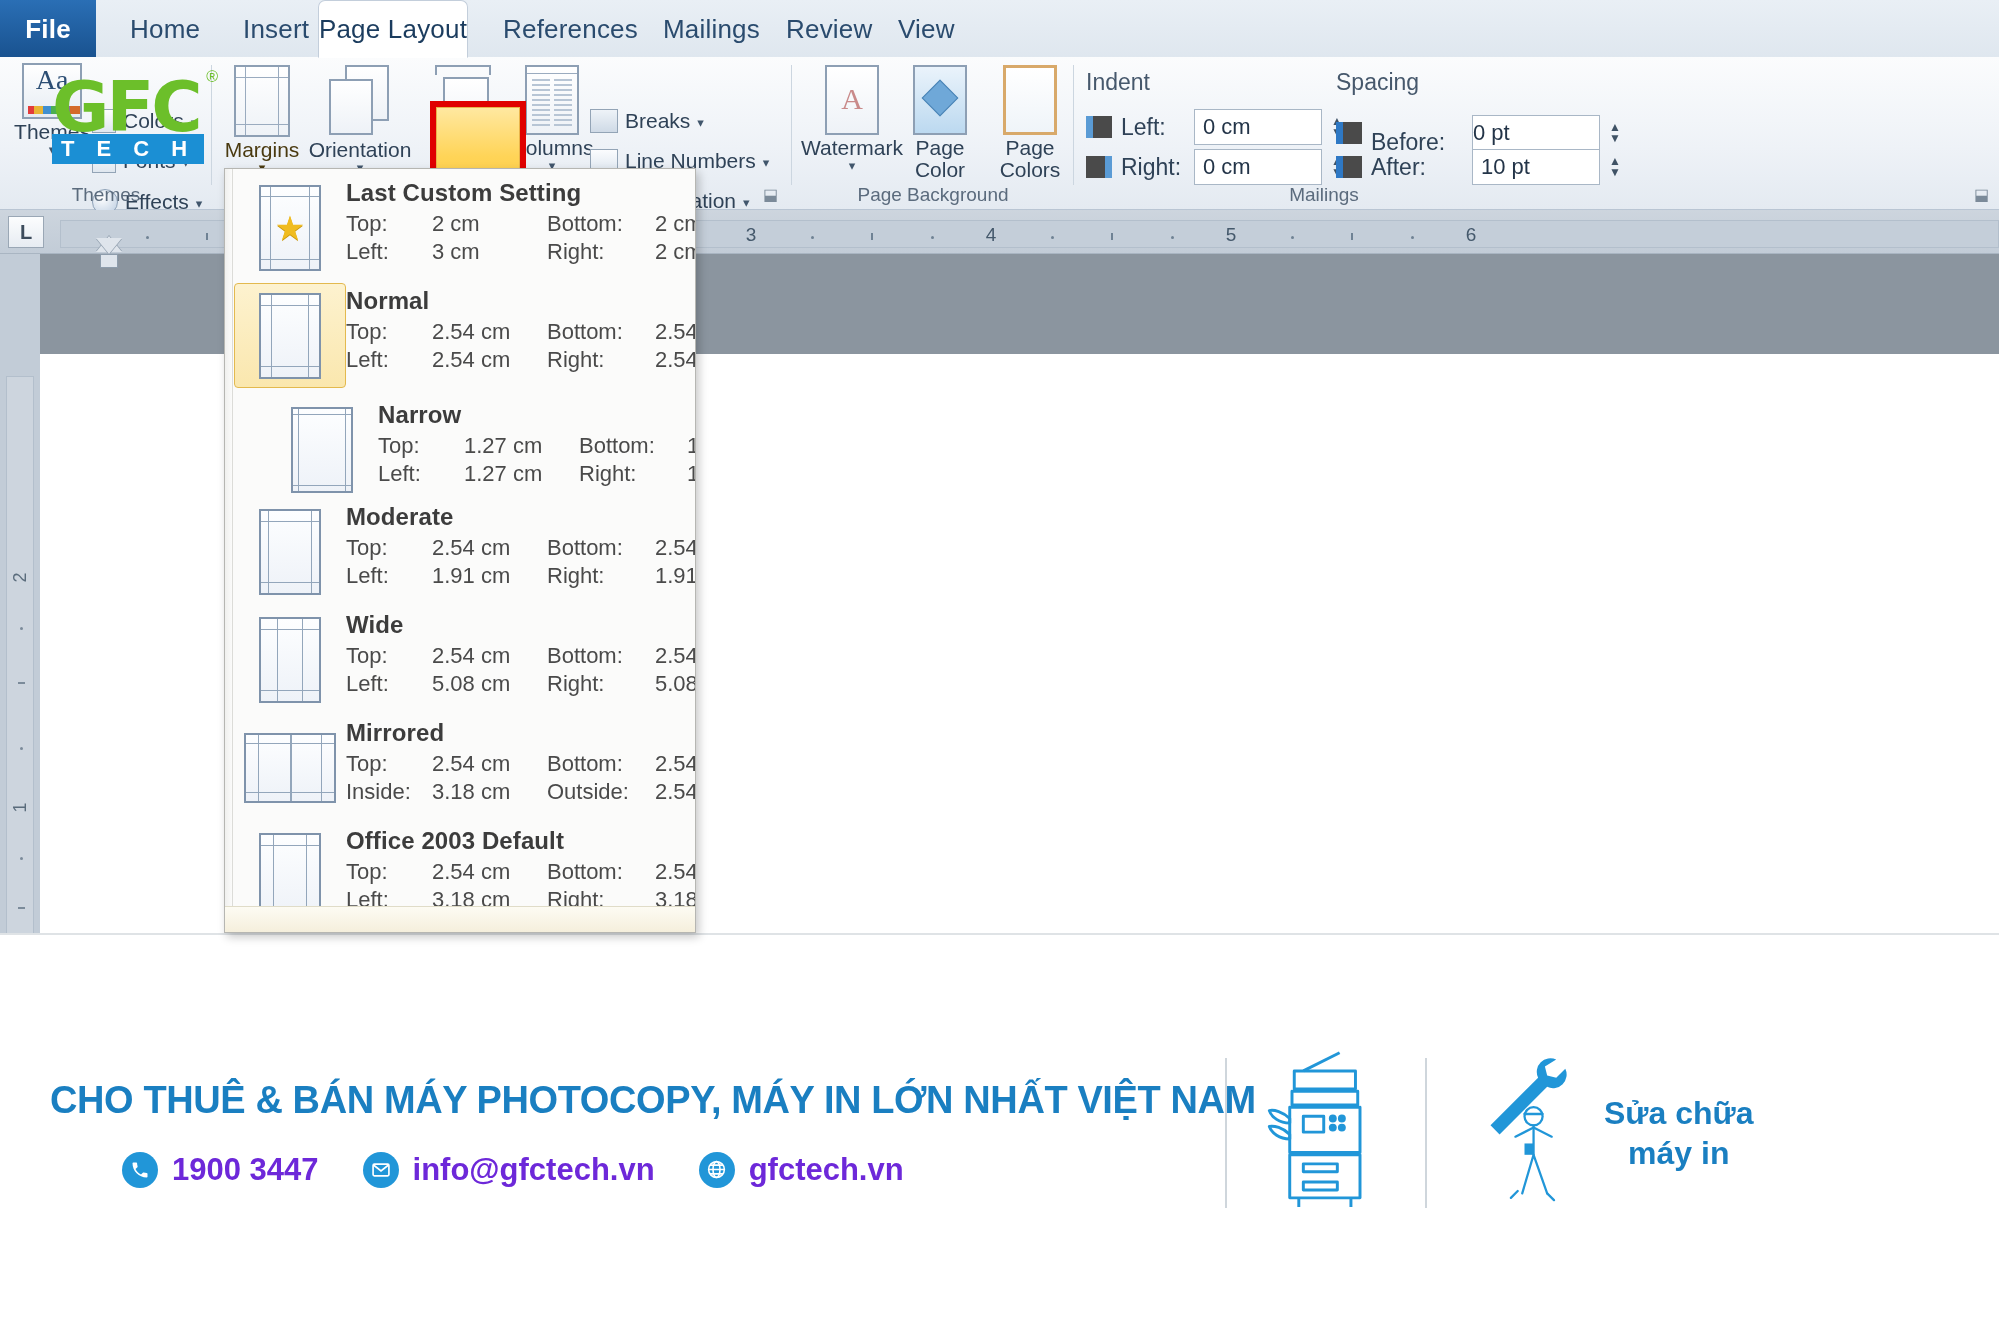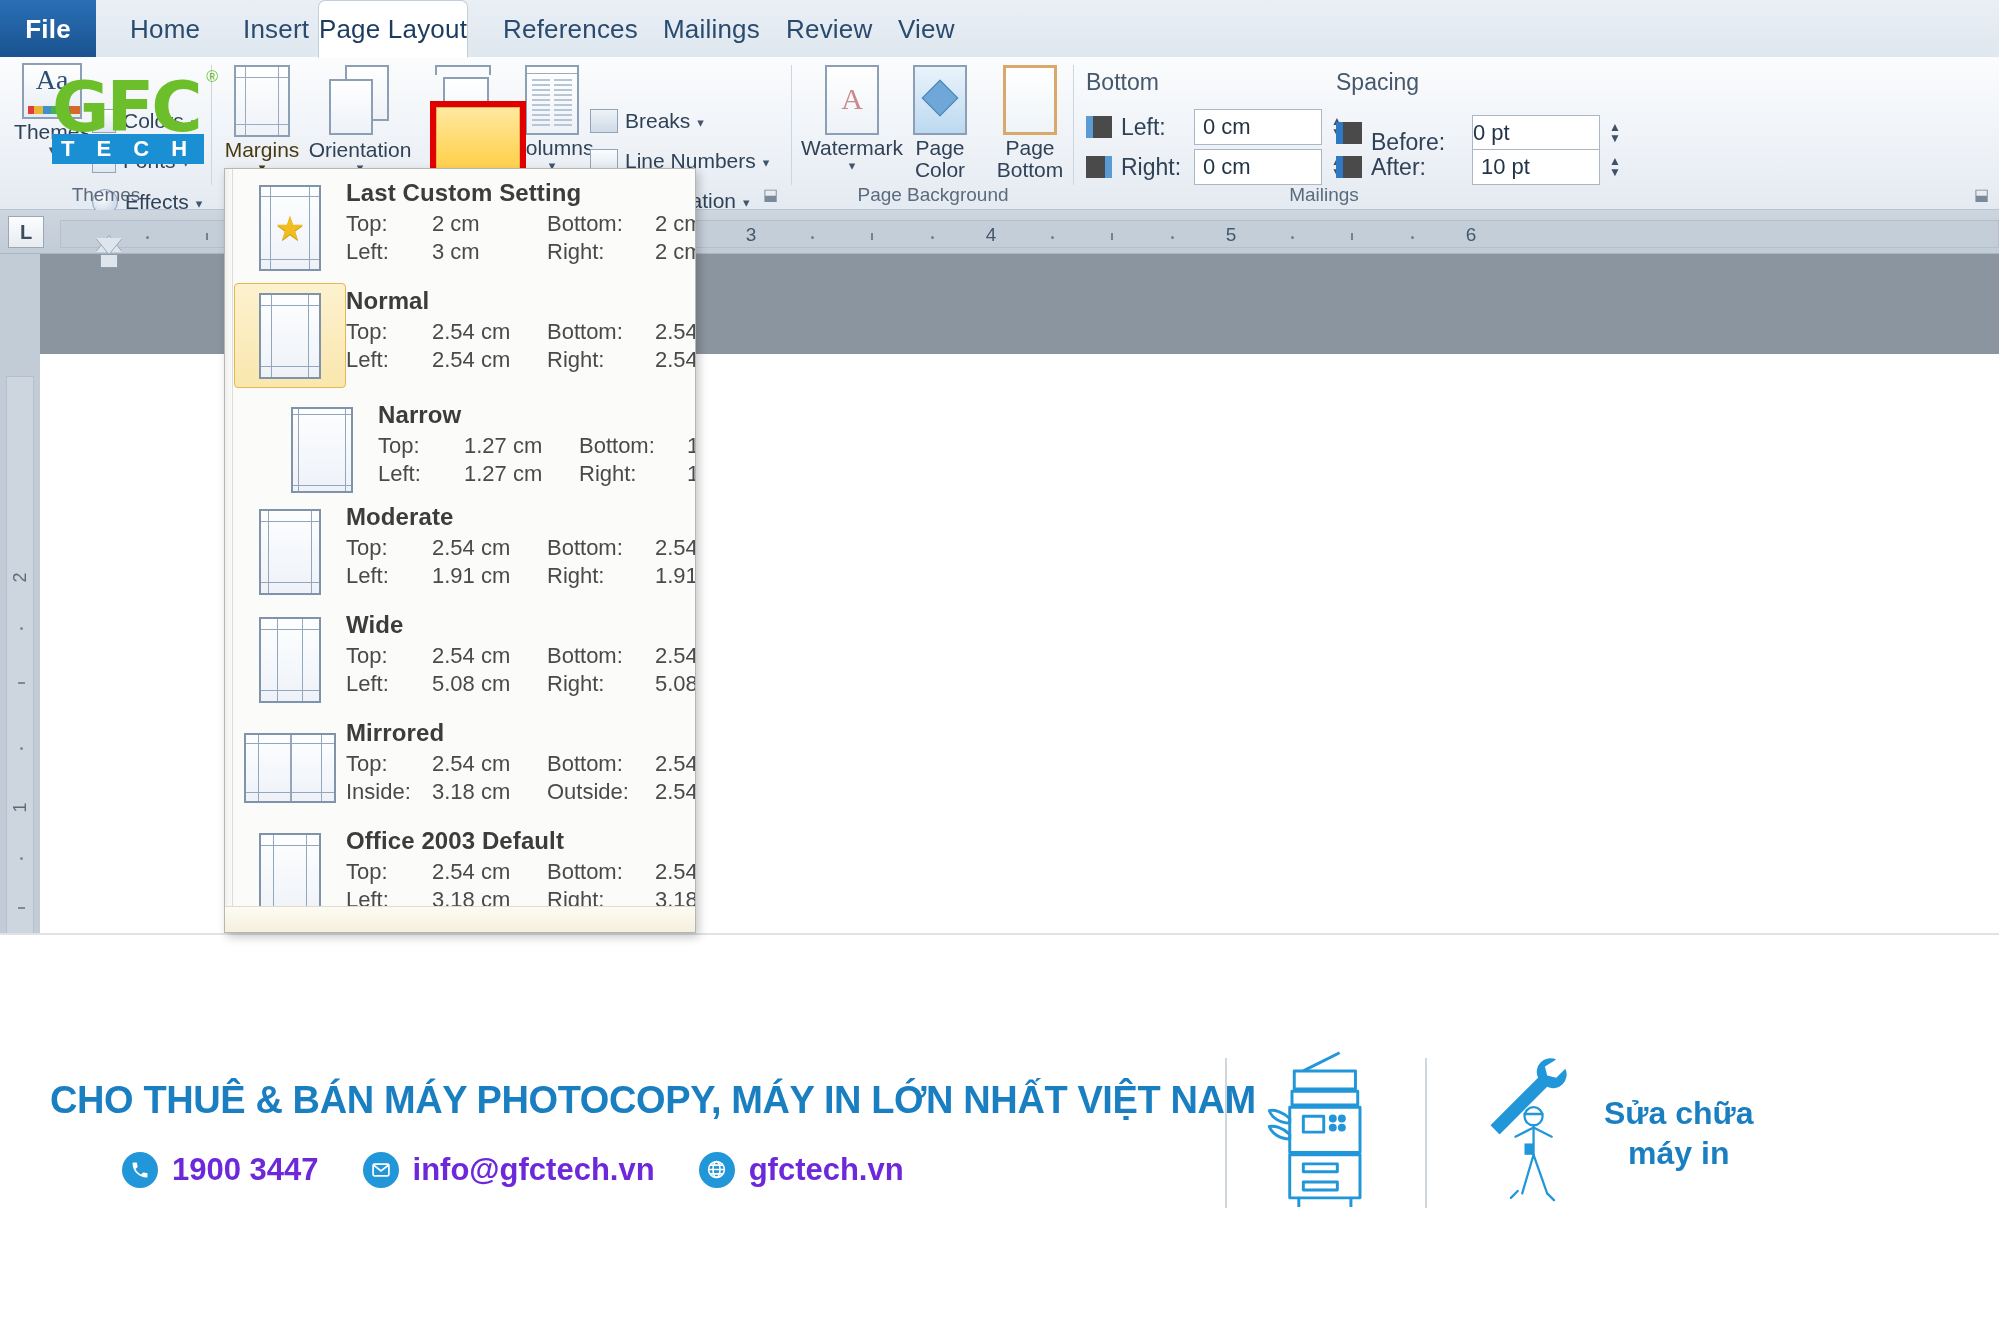--- a/index.html
+++ b/index.html
@@ -352,28 +352,28 @@
         <span class="caret">▾</span>
       </div>
       <div class="bigbtn" style="left:96px;top:8px;">
         <div class="pg" style="width:54px;height:70px;background:linear-gradient(to bottom,#eaf3fb,#bcd9f0);">
           <span style="position:absolute;left:12px;top:18px;width:26px;height:26px;background:#6fa8d8;transform:rotate(45deg);border:1px solid #4b84b5;"></span>
         </div>
         <span class="lbl">Page Color</span>
       </div>
       <div class="bigbtn" style="left:186px;top:8px;">
         <div class="pg" style="width:54px;height:70px;border:3px solid #d8a96a;background:linear-gradient(to bottom,#ffffff,#eff4f9);"></div>
-        <span class="lbl">Page Bottom</span>
+        <span class="lbl">Page Colors</span>
       </div>
       <div class="grp-label">Page Background</div>
       <div class="grp-sep" style="right:0;"></div>
     </div>
 
     <div class="grp" style="left:1074px;width:925px;">
-      <div style="position:absolute;left:12px;top:12px;font-size:23px;color:#46586c;">Bottom</div>
+      <div style="position:absolute;left:12px;top:12px;font-size:23px;color:#46586c;">Indent</div>
       <div style="position:absolute;left:262px;top:12px;font-size:23px;color:#46586c;">Spacing</div>
 
       <div style="position:absolute;left:12px;top:52px;display:flex;align-items:center;gap:9px;">
         <span style="width:26px;height:22px;background:linear-gradient(to right,#5a9bd5 0 28%,#4a4a4a 28% 100%);display:inline-block;"></span>
         <span style="font-size:23px;color:#2f4257;width:64px;">Left:</span>
         <span style="width:128px;height:36px;background:#ffffff;border:1px solid #a9b7c6;font-size:22px;color:#233448;display:flex;align-items:center;padding-left:8px;">0 cm</span>
         <span style="display:flex;flex-direction:column;font-size:12px;color:#3f5265;line-height:.9;">▲<br>▼</span>
       </div>
 
       <div style="position:absolute;left:12px;top:92px;display:flex;align-items:center;gap:9px;">

